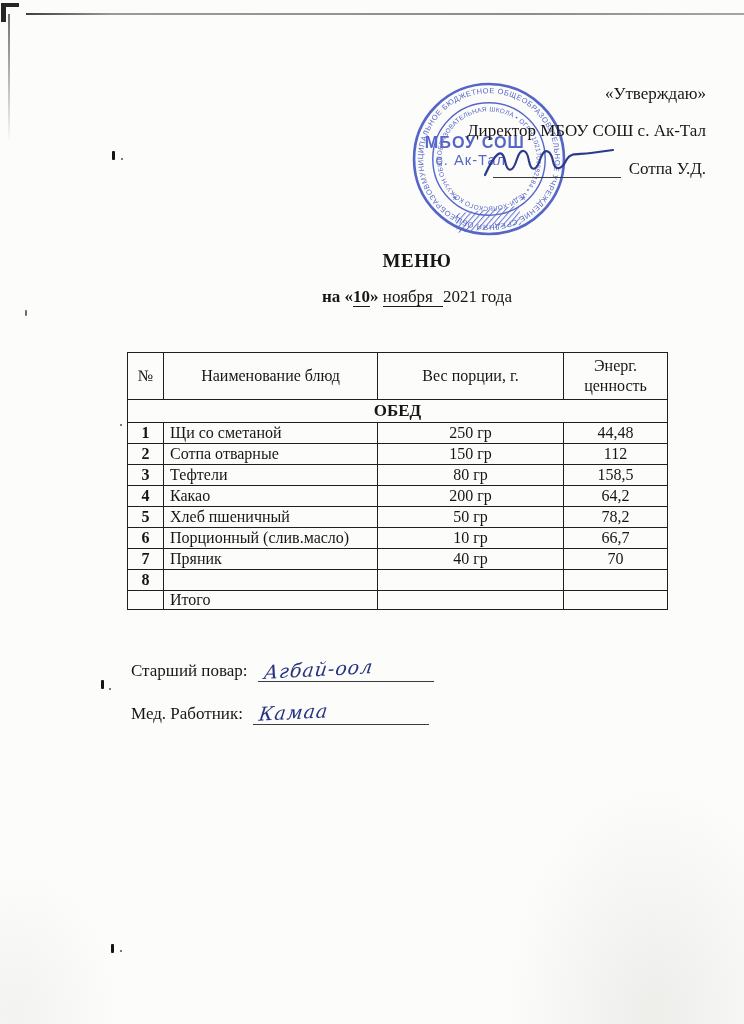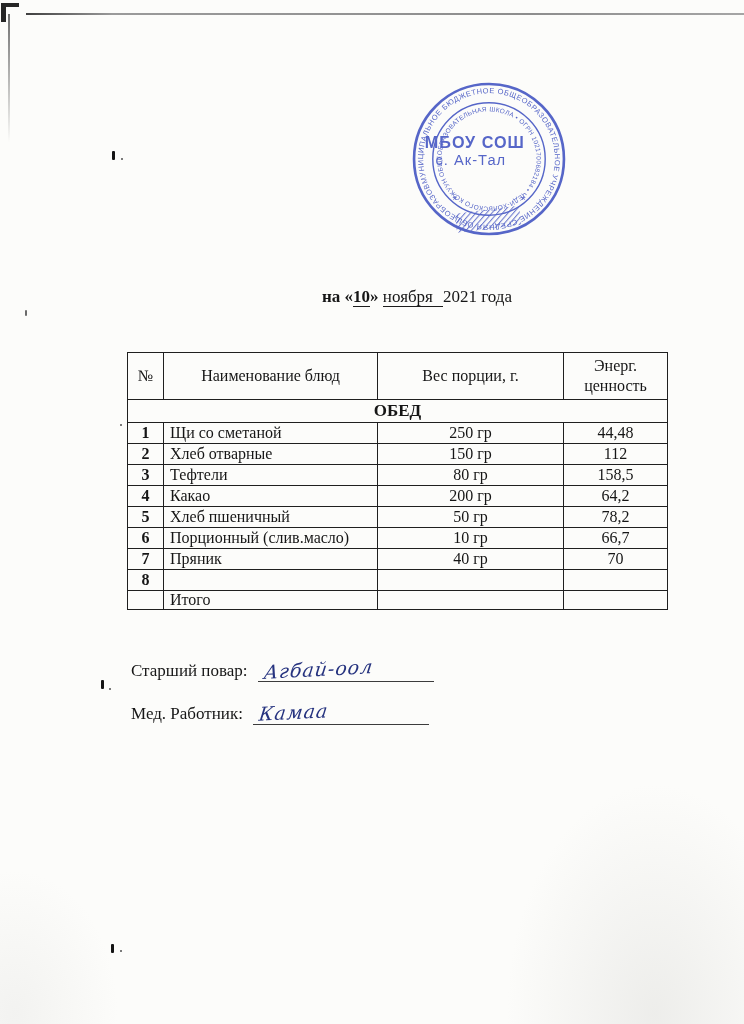--- a/index.html
+++ b/index.html
@@ -74,20 +74,31 @@
   <div class="left-edge-line"></div>
   <div class="speck bar" style="left:112px;top:151px;"></div>
   <div class="speck dot" style="left:121px;top:158px;"></div>
   <div class="speck tick" style="left:25px;top:310px;"></div>
   <div class="speck dot" style="left:120px;top:424px;"></div>
   <div class="speck bar" style="left:101px;top:680px;"></div>
   <div class="speck dot" style="left:109px;top:688px;"></div>
   <div class="speck bar" style="left:111px;top:944px;"></div>
   <div class="speck dot" style="left:120px;top:950px;"></div>
 
+  <div class="approval">
+    <div>«Утверждаю»</div>
+    <div class="line2">Директор МБОУ СОШ с. Ак-Тал</div>
+    <div class="line3">
+      <span class="sig-underline">
+        <svg width="150" height="36" viewBox="0 0 150 36">
+          <path d="M6,30 C16,8 23,2 26,16 C28,26 33,30 38,14 C42,2 48,4 50,16 C52,26 57,28 62,12 C66,2 72,6 74,16 C76,26 82,26 88,14 C92,7 100,10 112,8 L134,5" fill="none" stroke="#2c3a8c" stroke-width="2.2" stroke-linecap="round"></path>
+        </svg>
+      </span><span>Сотпа У.Д.</span>
+    </div>
+  </div>
 
   <svg class="stamp" viewBox="0 0 156 156">
     <defs>
       <pattern id="hatch" width="4" height="4" patternUnits="userSpaceOnUse" patternTransform="rotate(48)">
         <line x1="0" y1="0" x2="0" y2="4" stroke="#4456c7" stroke-width="2.1"></line>
       </pattern>
       <path id="ringOuter" d="M 13,78 A 65,65 0 1 1 143,78 A 65,65 0 1 1 13,78"></path>
       <path id="ringInner" d="M 31,78 A 47,47 0 1 1 125,78 A 47,47 0 1 1 31,78"></path>
     </defs>
     <g fill="none" stroke="#4456c7">
@@ -104,20 +115,21 @@
     </g>
     <g fill="#4456c7" text-anchor="middle" font-family="Liberation Sans, sans-serif">
       <text x="64" y="67" font-size="16" font-weight="bold" letter-spacing="1">МБОУ СОШ</text>
       <text x="60" y="84" font-size="14.5" letter-spacing="1">с. Ак-Тал</text>
       <text x="44" y="122" font-size="11">*</text>
       <text x="112" y="122" font-size="11">*</text>
     </g>
     <rect x="45" y="128" width="64" height="19" fill="url(#hatch)" opacity="0.85" transform="rotate(-7 77 137)"></rect>
   </svg>
 
+  <div class="content-col menu-title">МЕНЮ</div>
   <div class="content-col menu-date">
     <span class="b">на</span>
     <span class="b">«</span><span class="b u">10</span><span class="b">»</span>
     <span class="u u-month">ноября</span><span>2021 года</span>
   </div>
 
   <div class="menu-table-wrap">
     <table class="menu">
       <colgroup>
           <col class="c-num">
@@ -136,21 +148,21 @@
         <td colspan="4">ОБЕД</td>
       </tr>
       <tr class="item">
         <td class="num">1</td>
         <td class="dish">Щи со сметаной</td>
         <td class="weight">250 гр</td>
         <td class="energy">44,48</td>
       </tr>
       <tr class="item">
         <td class="num">2</td>
-        <td class="dish">Хлеб отварные</td>
+        <td class="dish">Сотпа отварные</td>
         <td class="weight">150 гр</td>
         <td class="energy">112</td>
       </tr>
       <tr class="item">
         <td class="num">3</td>
         <td class="dish">Тефтели</td>
         <td class="weight">80 гр</td>
         <td class="energy">158,5</td>
       </tr>
       <tr class="item">

